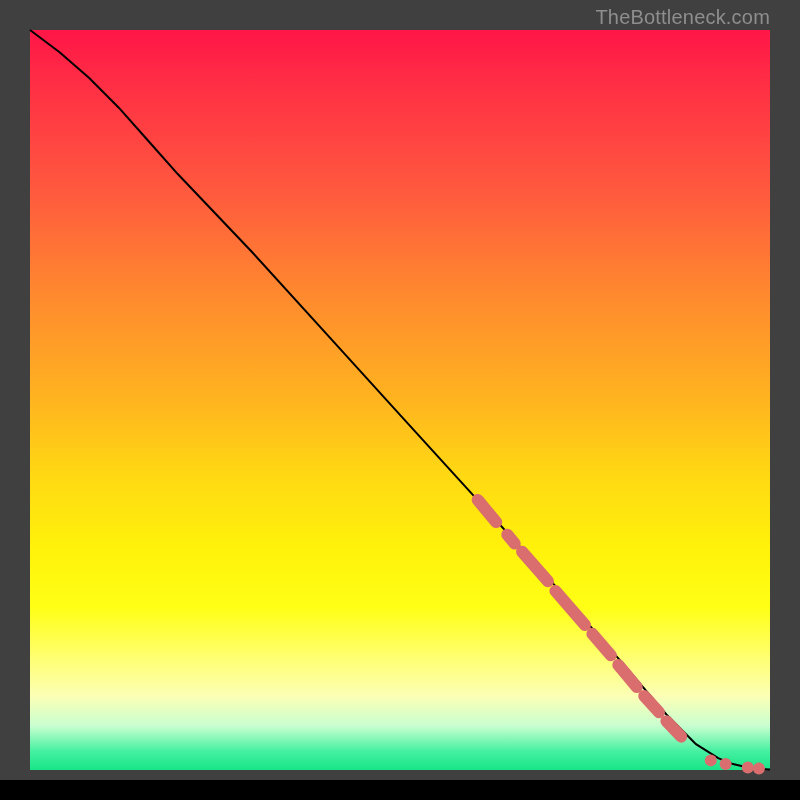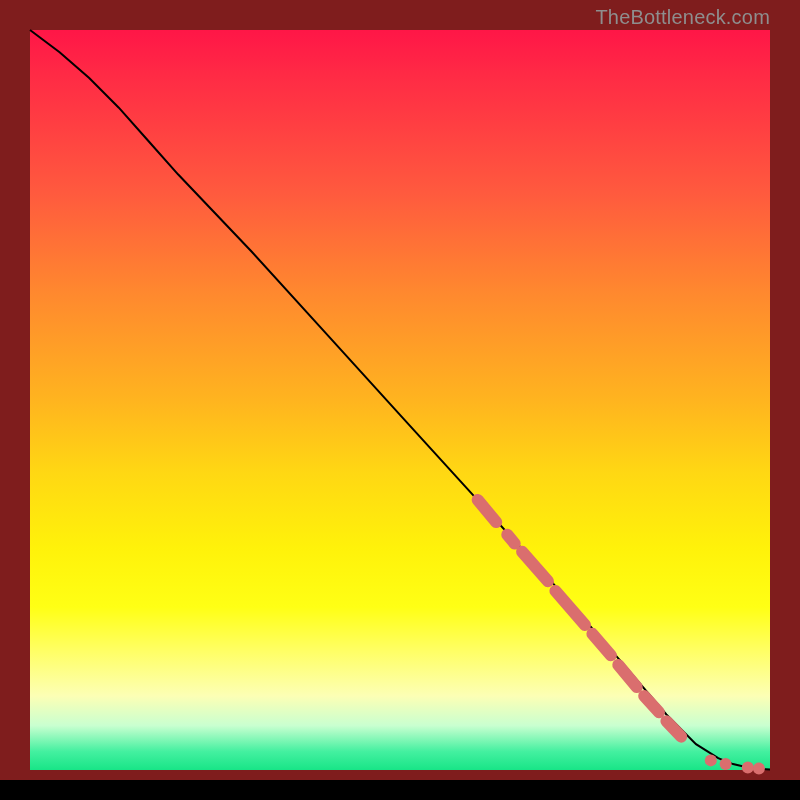--- a/index.html
+++ b/index.html
@@ -9,21 +9,21 @@
     height: 800px;
     background: #000;
     overflow: hidden;
   }
   .frame {
     position: absolute;
     left: 0;
     top: 0;
     width: 800px;
     height: 780px;
-    background: #7f1d1d;
+    background: #404040;
   }
   .plot-area {
     position: absolute;
     left: 30px;
     top: 30px;
     width: 740px;
     height: 740px;
     
     background: linear-gradient(to bottom,
       #ff1647 0%,

